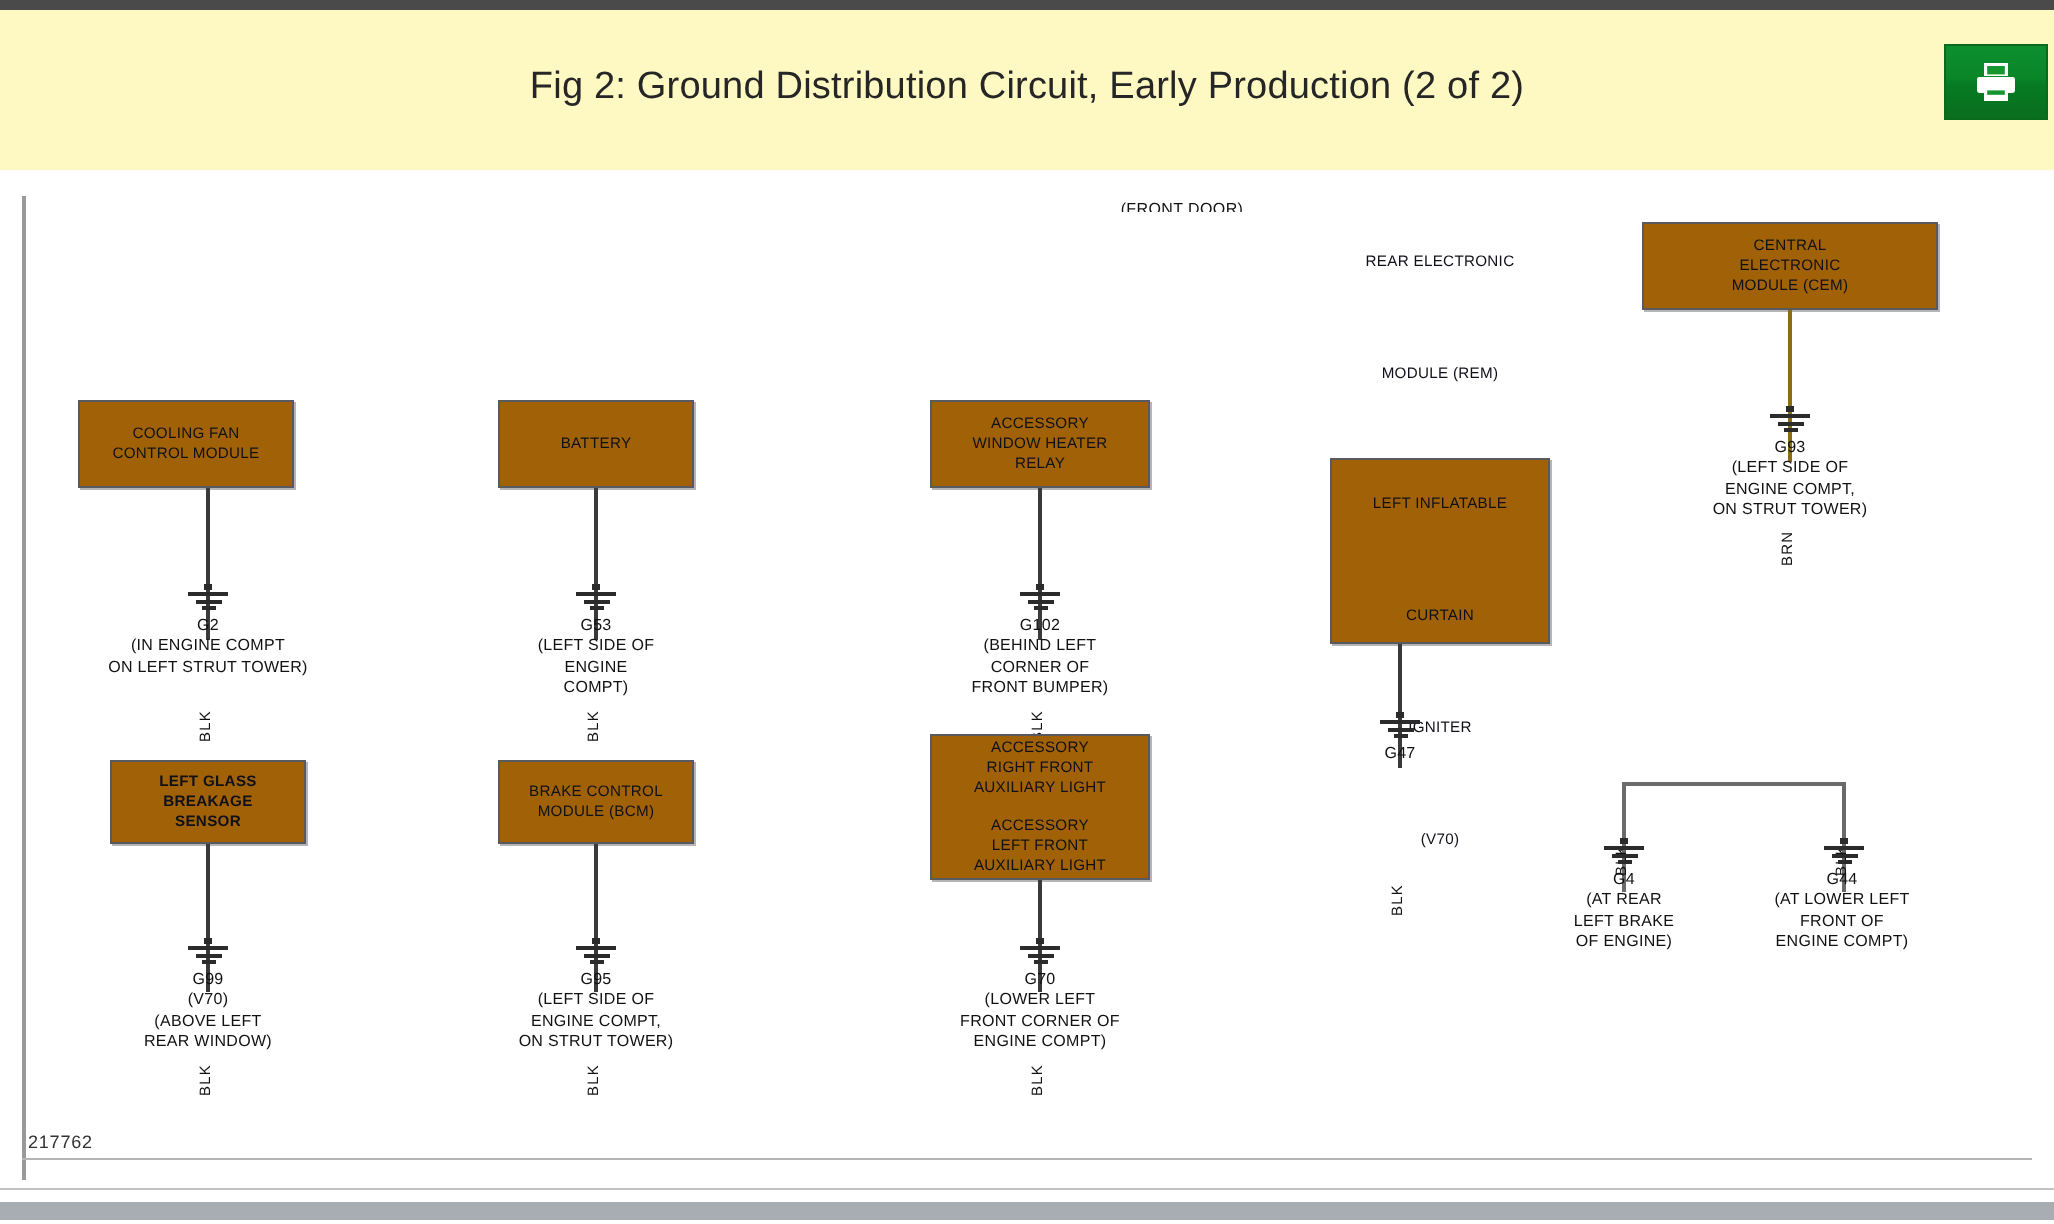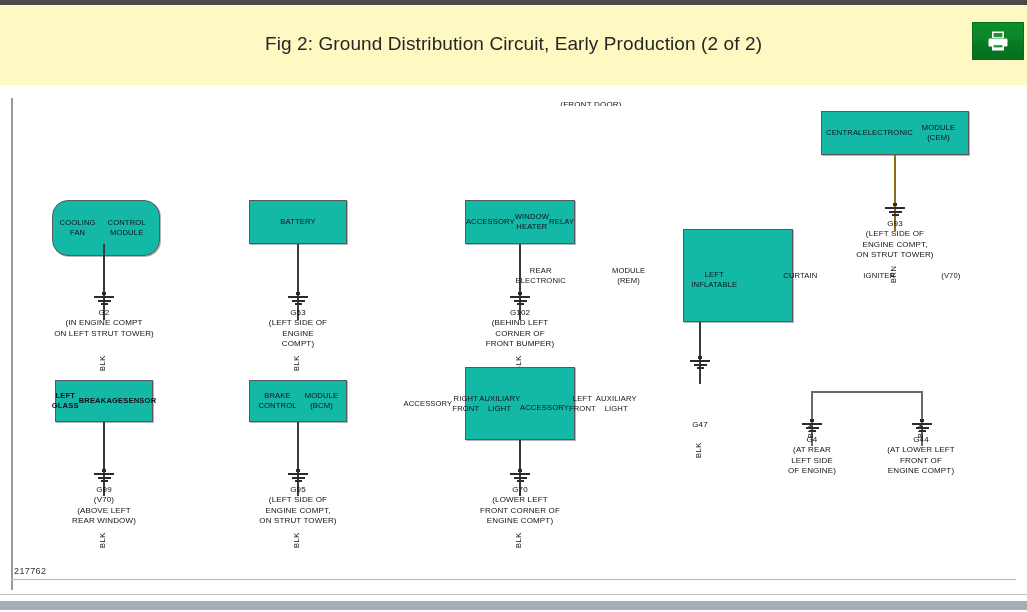--- a/index.html
+++ b/index.html
@@ -87,25 +87,25 @@
   }
   .bottom-bar-track {
     position: absolute; left: 0; top: 6px;
     width: 1027px; height: 9px;
     background: #a8acb3;
   }
 
   
   .node {
     position: absolute;
-    background: #14b8a6;
+    background: #a16207;
     border: 1px solid #59595e;
     box-shadow: 1px 1px 0 rgba(90,90,95,.45);
     display: flex;
-    flex-direction: row;
+    flex-direction: column;
     align-items: center;
     justify-content: center;
     text-align: center;
     font-size: 7.6px;
     line-height: 10px;
     color: #10101a;
     letter-spacing: .15px;
     padding: 3px 4px;
   }
   .node .line2 { margin-top: 9px; }
@@ -189,21 +189,21 @@
     </div>
   </div>
 
   <div class="content">
 
     <div class="content-left-rule"></div>
     <div class="content-bottom-rule"></div>
 
     <div class="clipped-top" style="left:556px; top:14px; width:70px;">(FRONT DOOR)</div>
 
-    <div class="node" style="left:52px; top:114px; width:108px; height:56px;border-radius:16px;">
+    <div class="node" style="left:39px; top:114px; width:108px; height:44px;">
       <span>COOLING FAN</span>
       <span>CONTROL MODULE</span>
     </div>
     <div class="wire" style="left:103px; top:158px; height:76px;"></div>
     <div class="wire-label" style="left:98px; top:285px;">BLK</div>
     <div class="gnd" style="left:91px; top:206px;">
       <i class="dot"></i>
         <i class="b1"></i>
         <i class="b2"></i>
         <i class="b3"></i>
@@ -295,37 +295,37 @@
       <i class="dot"></i>
         <i class="b1"></i>
         <i class="b2"></i>
         <i class="b3"></i>
     </div>
     <div class="gnd-label" style="left:440px; top:399px; width:160px;">G70</div>
     <div class="gnd-label" style="left:440px; top:409px; width:160px;">(LOWER LEFT
 FRONT CORNER OF
 ENGINE COMPT)</div>
 
-    <div class="node" style="left:683px; top:143px; width:110px; height:93px;gap:46px;">
+    <div class="node" style="left:665px; top:143px; width:110px; height:93px;gap:46px;">
       <span>REAR ELECTRONIC</span>
       <span>MODULE (REM)</span>
       <span class="line2">LEFT INFLATABLE</span>
       <span>CURTAIN</span>
       <span>IGNITER</span>
       <span>(V70)</span>
     </div>
     <div class="wire" style="left:699px; top:236px; height:62px;"></div>
     <div class="wire-label" style="left:694px; top:372px;">BLK</div>
     <div class="gnd" style="left:687px; top:270px;">
       <i class="dot"></i>
         <i class="b1"></i>
         <i class="b2"></i>
         <i class="b3"></i>
     </div>
-    <div class="gnd-label" style="left:620px; top:286px; width:160px;margin-top:48px;">G47</div>
+    <div class="gnd-label" style="left:620px; top:286px; width:160px;">G47</div>
 
     <div class="node" style="left:821px; top:25px; width:148px; height:44px;">
       <span>CENTRAL</span>
       <span>ELECTRONIC</span>
       <span>MODULE (CEM)</span>
     </div>
     <div class="wire brn" style="left:894px; top:69px; height:76px;"></div>
     <div class="wire-label" style="left:889px; top:197px;">BRN</div>
     <div class="gnd" style="left:882px; top:117px;">
       <i class="dot"></i>
@@ -344,21 +344,21 @@
 
     <div class="wire-label" style="left:806px; top:352px;">BLK</div>
     <div class="gnd" style="left:799px; top:333px;">
       <i class="dot"></i>
         <i class="b1"></i>
         <i class="b2"></i>
         <i class="b3"></i>
     </div>
     <div class="gnd-label" style="left:752px; top:349px; width:120px;">G4</div>
     <div class="gnd-label" style="left:752px; top:359px; width:120px;">(AT REAR
-LEFT SIDE
+LEFT BRAKE
 OF ENGINE)</div>
 
     <div class="wire-label" style="left:916px; top:352px;">BLK</div>
     <div class="gnd" style="left:909px; top:333px;">
       <i class="dot"></i>
         <i class="b1"></i>
         <i class="b2"></i>
         <i class="b3"></i>
     </div>
     <div class="gnd-label" style="left:857px; top:349px; width:128px;">G44</div>

